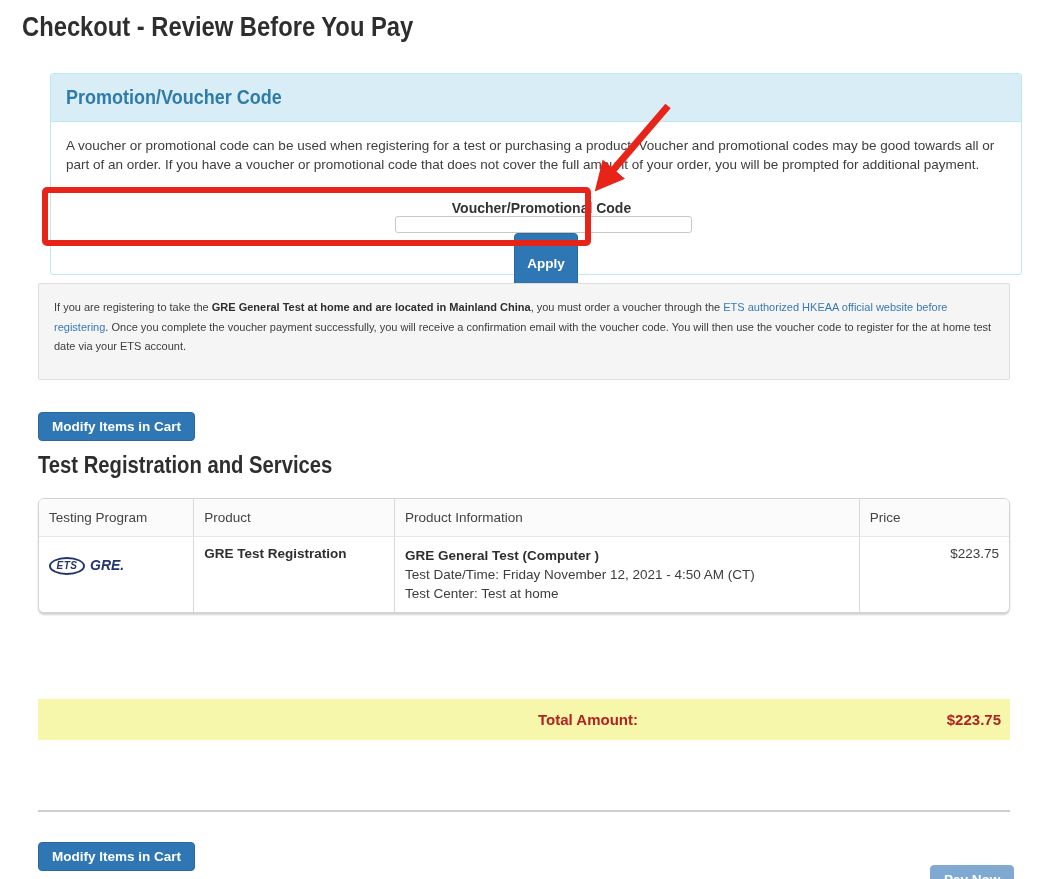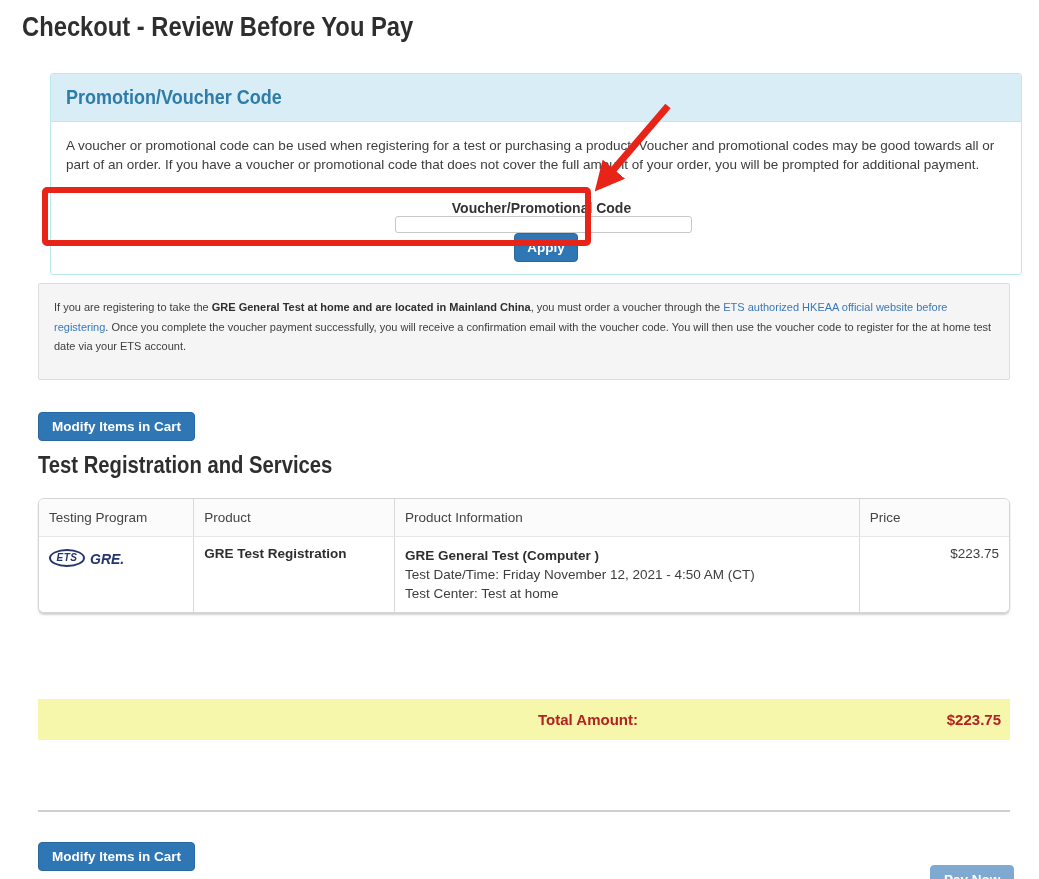--- a/index.html
+++ b/index.html
@@ -43,21 +43,21 @@
   .voucher-input {
     width: 297px; height: 26px; border: 1px solid #c8c8c8; border-radius: 3px;
     font-size: 13px; padding: 0 6px; outline: none; background: #fff;
   }
   .btn {
     display: inline-block; background: #2f76b4; color: #fff; font-weight: bold;
     font-size: 13.5px; border: 1px solid #2a69a0; border-radius: 4px;
     padding: 6px 13px; cursor: pointer; font-family: "Liberation Sans", sans-serif;
     line-height: 15px;
   }
-  .btn-apply { margin-left: 5px; padding: 6px 12px; }
+  .btn-apply { margin-left: 5px; padding: 22px 12px; }
   .btn-disabled { background: #7fa9d1; border-color: #7fa9d1; cursor: default; margin-top: 23px; }
 
   
   .annot-rect {
     position: absolute; left: 42px; top: 187px; width: 549px; height: 59px;
     border: 6px solid #e82318; border-radius: 5px; pointer-events: none; z-index: 5;
   }
   .annot-arrow { position: absolute; left: 540px; top: 95px; pointer-events: none; z-index: 6; }
 
   
@@ -85,21 +85,21 @@
   table.cart td { height: 72px; vertical-align: top; padding: 9px 10px; background: #fff; }
   table.cart th + th, table.cart td + td { border-left: 1px solid #d9d9d9; }
   .col-program { width: 155px; } .col-product { width: 201px; }
   .col-info { width: 466px; } .col-price { width: 150px; }
   .cell-product { font-weight: bold; color: #2e2e2e; }
   .info-title { font-weight: bold; color: #2e2e2e; }
   .info-line { line-height: 19px; }
   .cell-price { text-align: right; }
 
   
-  .ets-logo { display: flex; align-items: flex-end; margin-top: 3px; }
+  .ets-logo { display: flex; align-items: flex-start; margin-top: 11px; }
   .ets-oval {
     display: inline-flex; align-items: center; justify-content: center;
     width: 36px; height: 18px; border: 2px solid #24356e; border-radius: 50%;
     font-size: 10px; font-weight: bold; font-style: italic; color: #24356e;
     letter-spacing: 0.5px;
   }
   .gre-text { font-size: 14px; font-weight: bold; font-style: italic; color: #24356e; margin-left: 5px; }
 
   
   .total-row {

